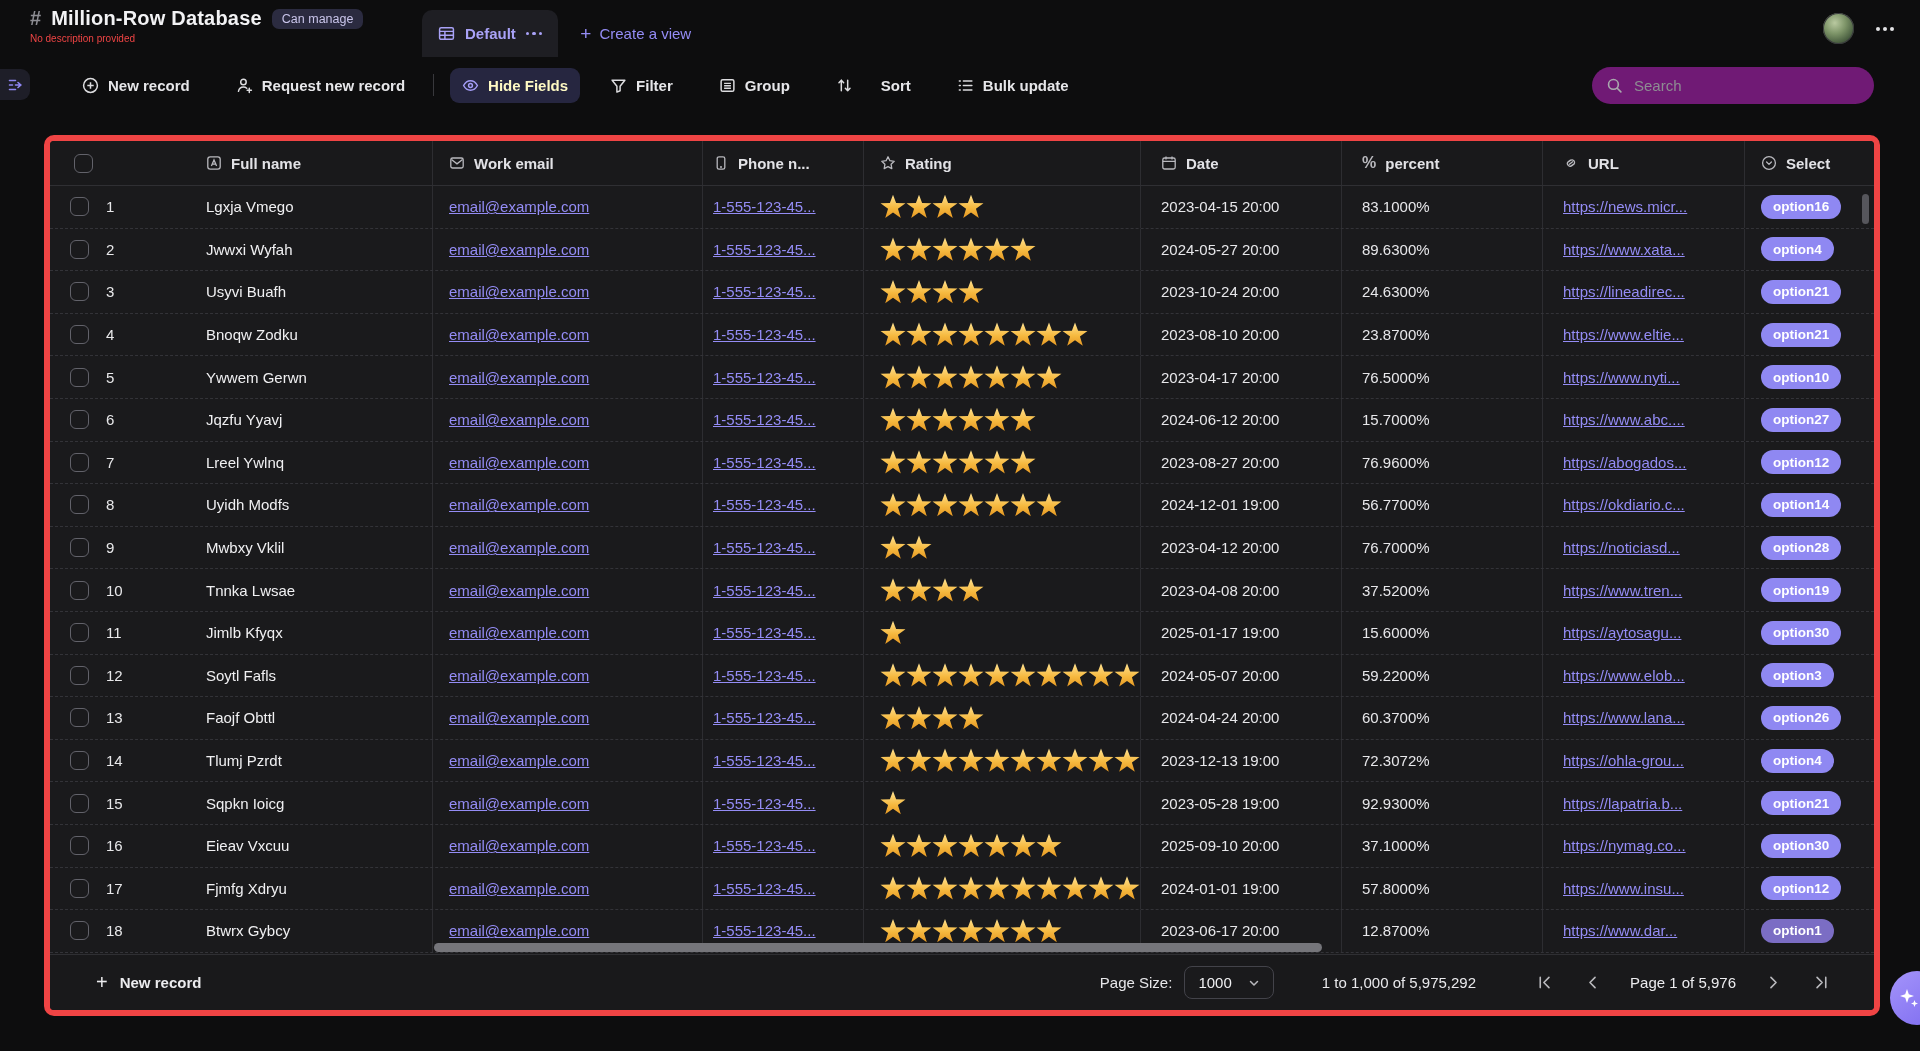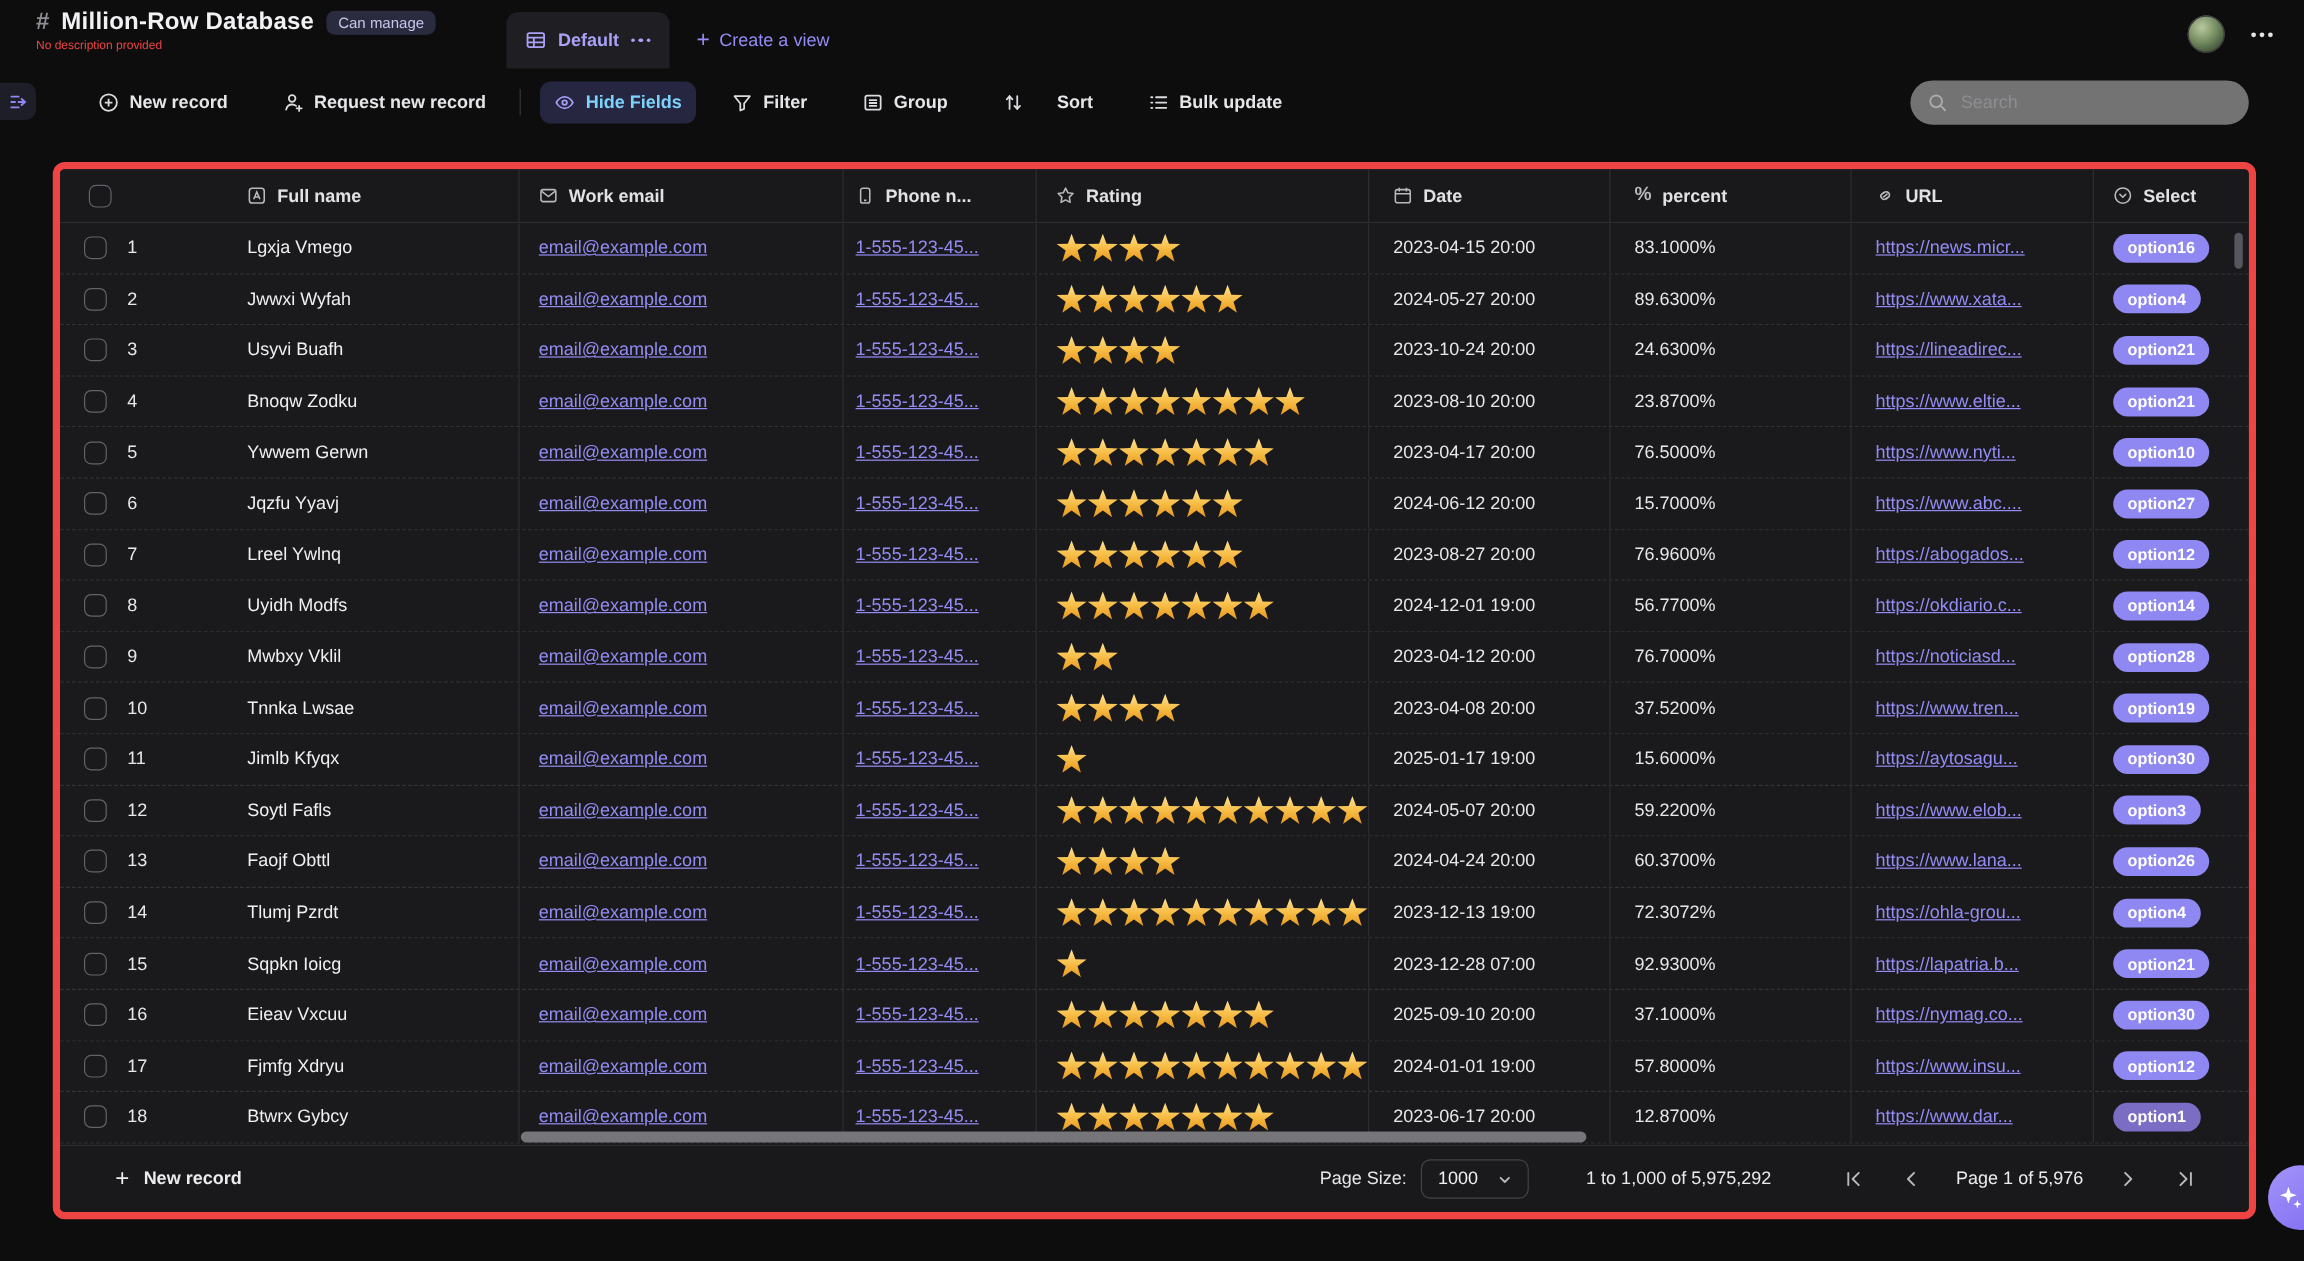--- a/index.html
+++ b/index.html
@@ -41,27 +41,27 @@
   .toolbar { position:absolute; top:57px; left:0; right:0; height:56px; display:flex; align-items:center; }
   .collapse-btn { position:absolute; left:0; top:12px; width:30px; height:31px; background:#1e1e28;
                   border:none; border-radius:0 9px 9px 0; display:flex; align-items:center; justify-content:center;
                   color:#8f87f3; cursor:pointer; }
   .tb-btn { display:flex; align-items:center; gap:9px; background:transparent; border:none; color:#e6e6e9;
             font-family:inherit; font-size:15px; font-weight:bold; padding:9px 12px; border-radius:9px; cursor:pointer; }
   .tb-btn .ic { color:#dcdcdf; }
   .tb-new { margin-left:70px; }
   .tb-request { margin-left:22px; }
   .tb-sep { width:1px; height:22px; background:#38383c; margin:0 16px; }
-  .tb-hide { background:#262640; color:#7dd3fc; }
+  .tb-hide { background:#262640; color:#fef9c3; }
   .tb-hide .ic { color:#a49df6; }
   .tb-filter { margin-left:18px; }
   .tb-group { margin-left:22px; }
   .tb-sort { margin-left:22px;gap:28px; }
   .tb-bulk { margin-left:22px; }
-  .search-wrap { margin-left:auto; margin-right:46px; width:282px; height:37px; background:#737373;
+  .search-wrap { margin-left:auto; margin-right:46px; width:282px; height:37px; background:#701a75;
                  border-radius:999px; display:flex; align-items:center; padding:0 14px; gap:11px; }
   .search-wrap input { flex:1; background:transparent; border:none; outline:none; color:#e6e6e9;
                        font-family:inherit; font-size:15px; }
   .search-wrap input::placeholder { color:#8d8d92; }
 
   
   .grid-container { position:absolute; left:44px; top:135px; width:1836px; height:881px;
                     background:#1a1a1c; border:6px solid #ef4444; border-radius:10px;
                     display:flex; flex-direction:column; overflow:hidden; }
   .grid-header { height:45px; flex:none; background:#19191b; border-bottom:1px solid #2f2f33;
@@ -733,21 +733,21 @@
           <div class="cell col-name">Sqpkn Ioicg</div>
           <div class="cell col-email">
             <a class="link">email@example.com</a>
           </div>
           <div class="cell col-phone">
             <a class="link">1-555-123-45...</a>
           </div>
           <div class="cell col-rating">
             <span class="star"></span>
           </div>
-          <div class="cell col-date">2023-12-28 07:00</div>
+          <div class="cell col-date">2023-05-28 19:00</div>
           <div class="cell col-pct">92.9300%</div>
           <div class="cell col-url">
             <a class="link">https://lapatria.b...</a>
           </div>
           <div class="cell col-select">
             <span class="badge">option21</span>
           </div>
         </div>
         <div class="grid-row">
           <div class="cell col-check">

